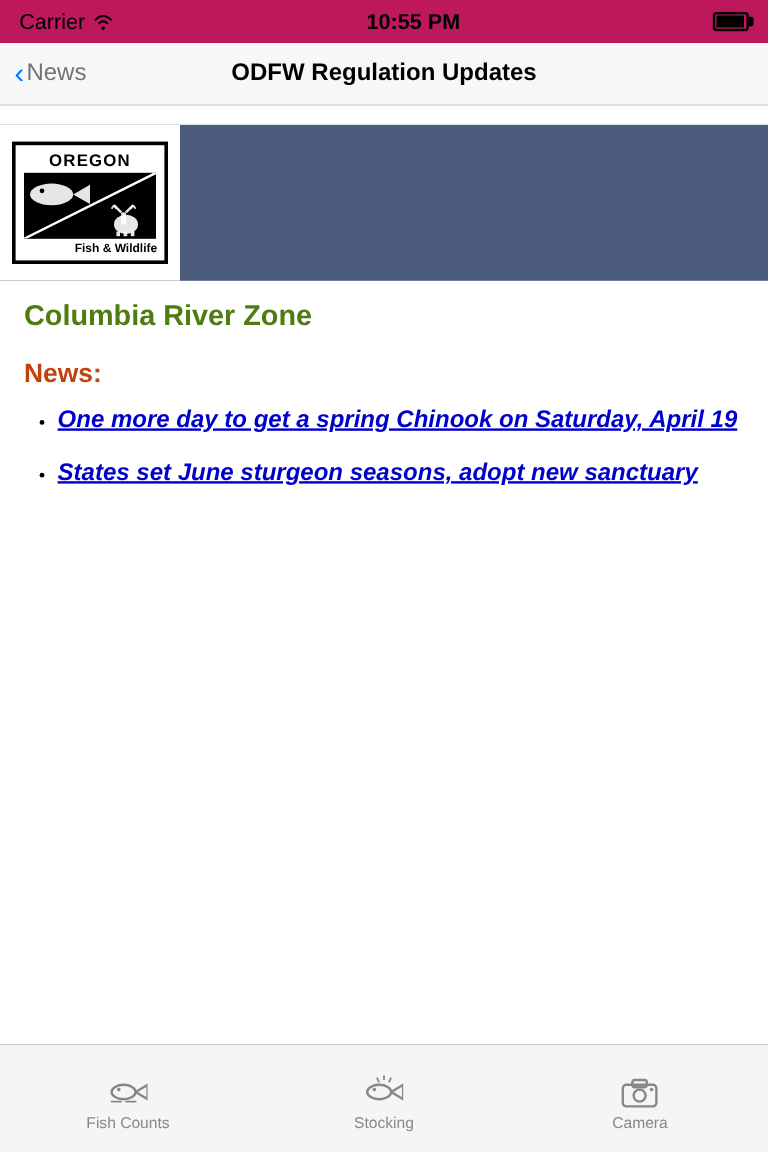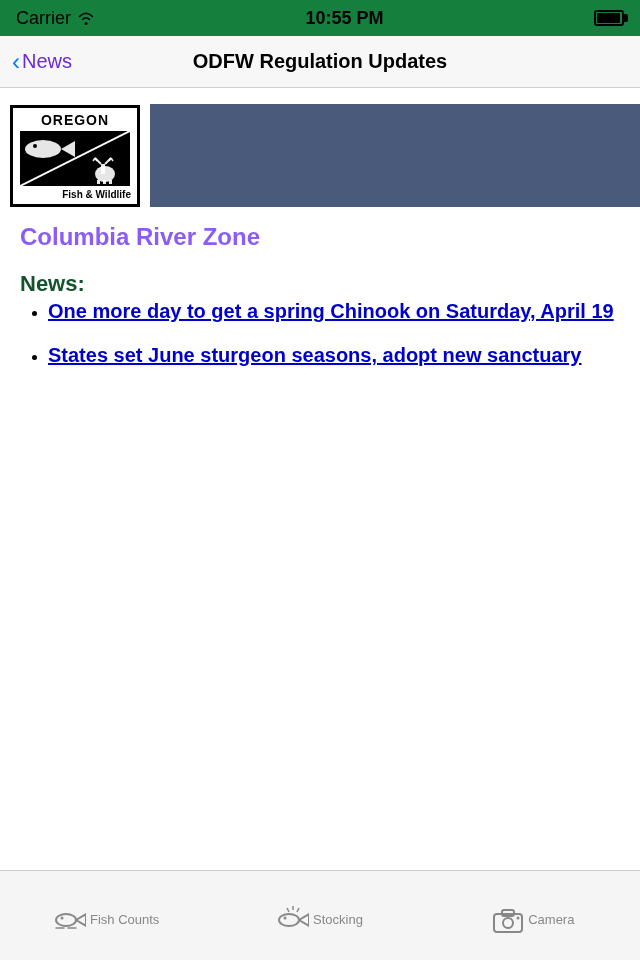--- a/index.html
+++ b/index.html
@@ -12,21 +12,21 @@
       overflow-x: hidden;
     }
 
     
     .status-bar {
       display: flex;
       justify-content: space-between;
       align-items: center;
       padding: 6px 16px;
       height: 36px;
-      background: #15803d;
+      background: #be185d;
     }
     .status-carrier {
       font-size: 18px;
       font-weight: 500;
       display: flex;
       align-items: center;
       gap: 6px;
     }
     .status-time {
       font-size: 18px;
@@ -84,21 +84,21 @@
       text-decoration: none;
       gap: 2px;
     }
     .nav-back-chevron {
       font-size: 24px;
       color: #007aff;
       line-height: 1;
     }
     .nav-back-label {
       font-size: 20px;
-      color: #6d28d9;
+      color: #737373;
     }
     .nav-title {
       flex: 1;
       text-align: center;
       font-size: 20px;
       font-weight: 600;
       color: #000;
       margin-left: -60px;
     }
 
@@ -107,21 +107,21 @@
       padding: 0 0 90px 0;
       overflow-y: auto;
     }
 
     
     .banner {
       display: flex;
       align-items: stretch;
       background: #4a5a7a;
       margin: 16px 0 0 0;
-      height: 103px;
+      height: 130px;
       overflow: hidden;
     }
     .banner-logo {
       width: 150px;
       min-width: 150px;
       background: #fff;
       display: flex;
       align-items: center;
       justify-content: center;
       padding: 8px;
@@ -172,32 +172,34 @@
       white-space: nowrap;
     }
 
     
     .article {
       padding: 16px 20px;
     }
     .article h2 {
       font-size: 24px;
       font-weight: 700;
-      color: #8b5cf6;
+      color: #4d7c0f;
       margin-bottom: 20px;
     }
     .news-label {
       font-size: 22px;
       font-weight: 700;
-      color: #14532d;
+      color: #c2410c;
+      margin-bottom: 12px;
     }
     .news-list {
       list-style: disc;
       padding-left: 28px;
       margin-bottom: 19px;
+      font-style: italic;
     }
     .news-list li {
       margin-bottom: 16px;
     }
     .news-list a {
       color: #0000cc;
       text-decoration: underline;
       font-size: 20px;
       font-weight: 700;
       line-height: 1.4;
@@ -217,21 +219,21 @@
       width: 640px;
       height: 90px;
       background: #f5f5f5;
       border-top: 1px solid #ccc;
       display: flex;
       align-items: center;
       justify-content: space-around;
     }
     .tab-item {
       display: flex;
-      flex-direction: row;
+      flex-direction: column;
       align-items: center;
       justify-content: center;
       gap: 4px;
       width: 20%;
       cursor: pointer;
       padding-top: 8px;
     }
     .tab-label {
       font-size: 13px;
       color: #888;

